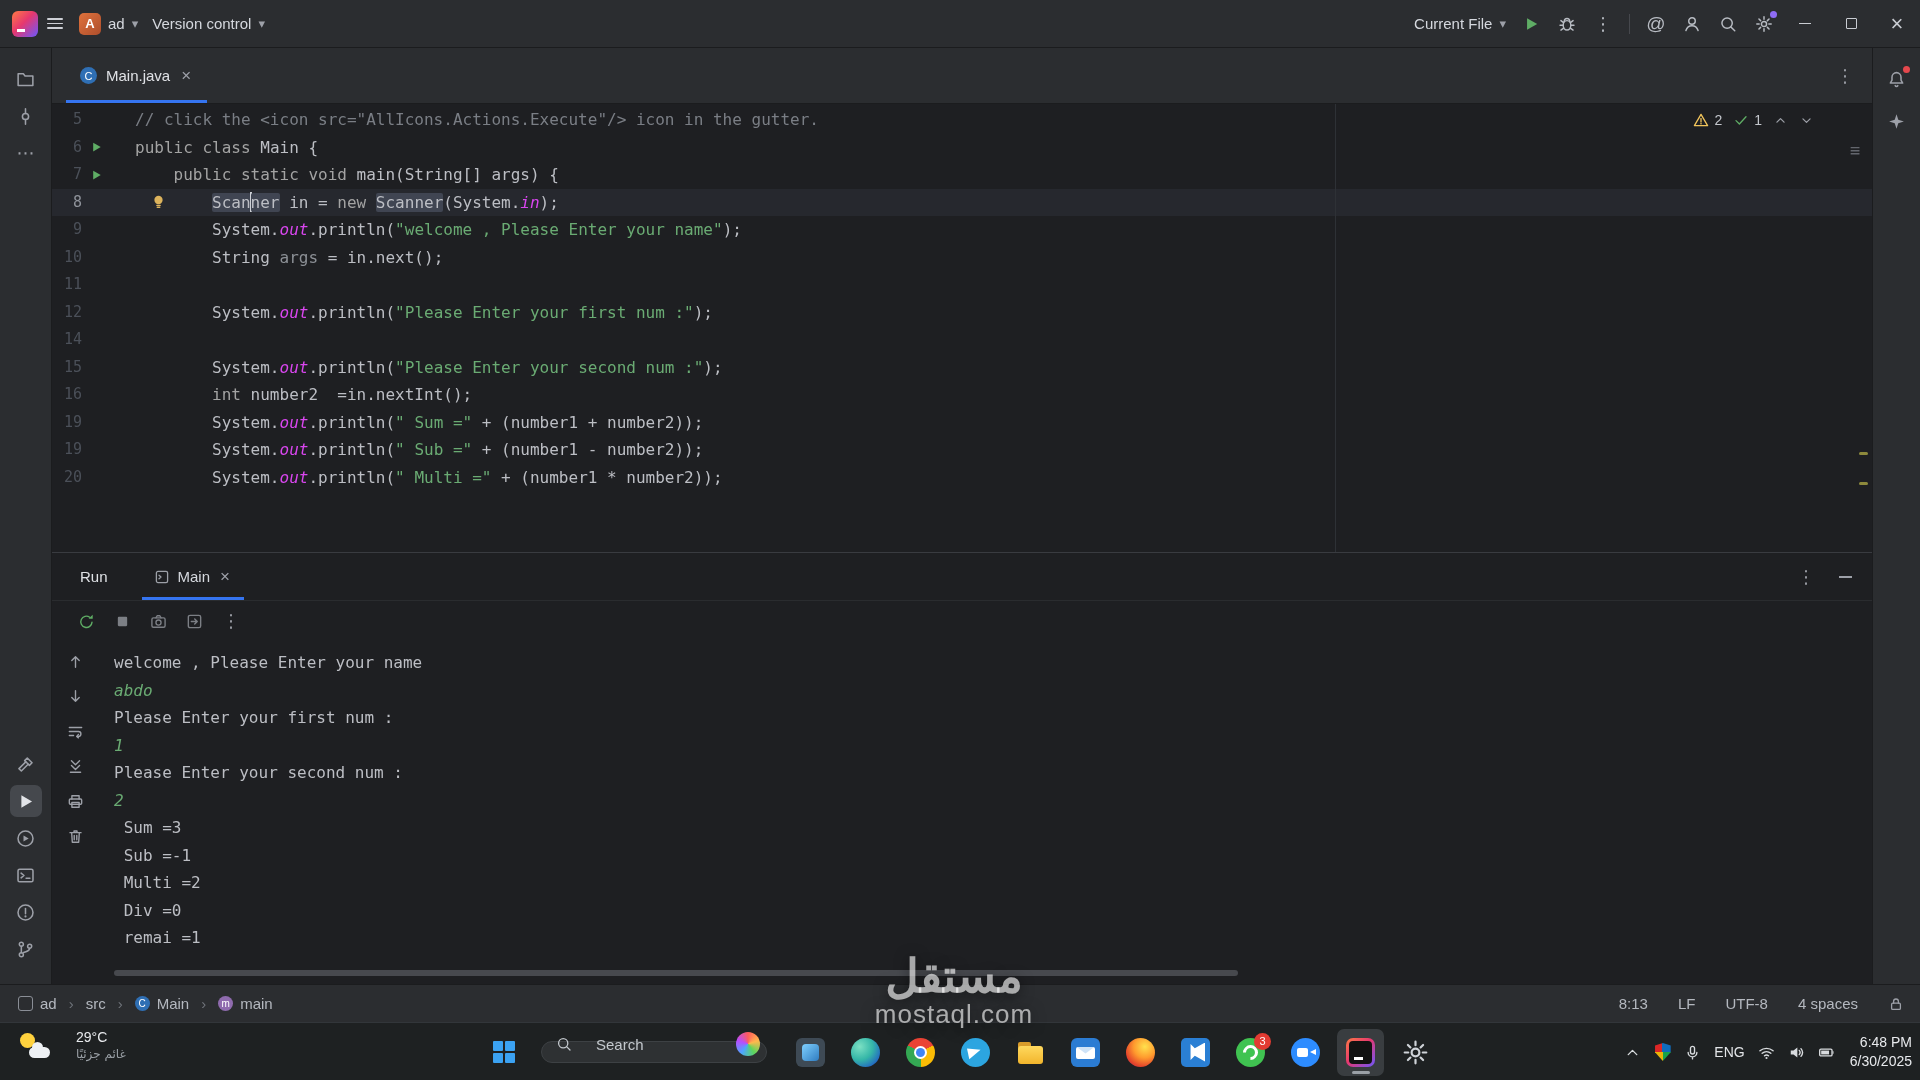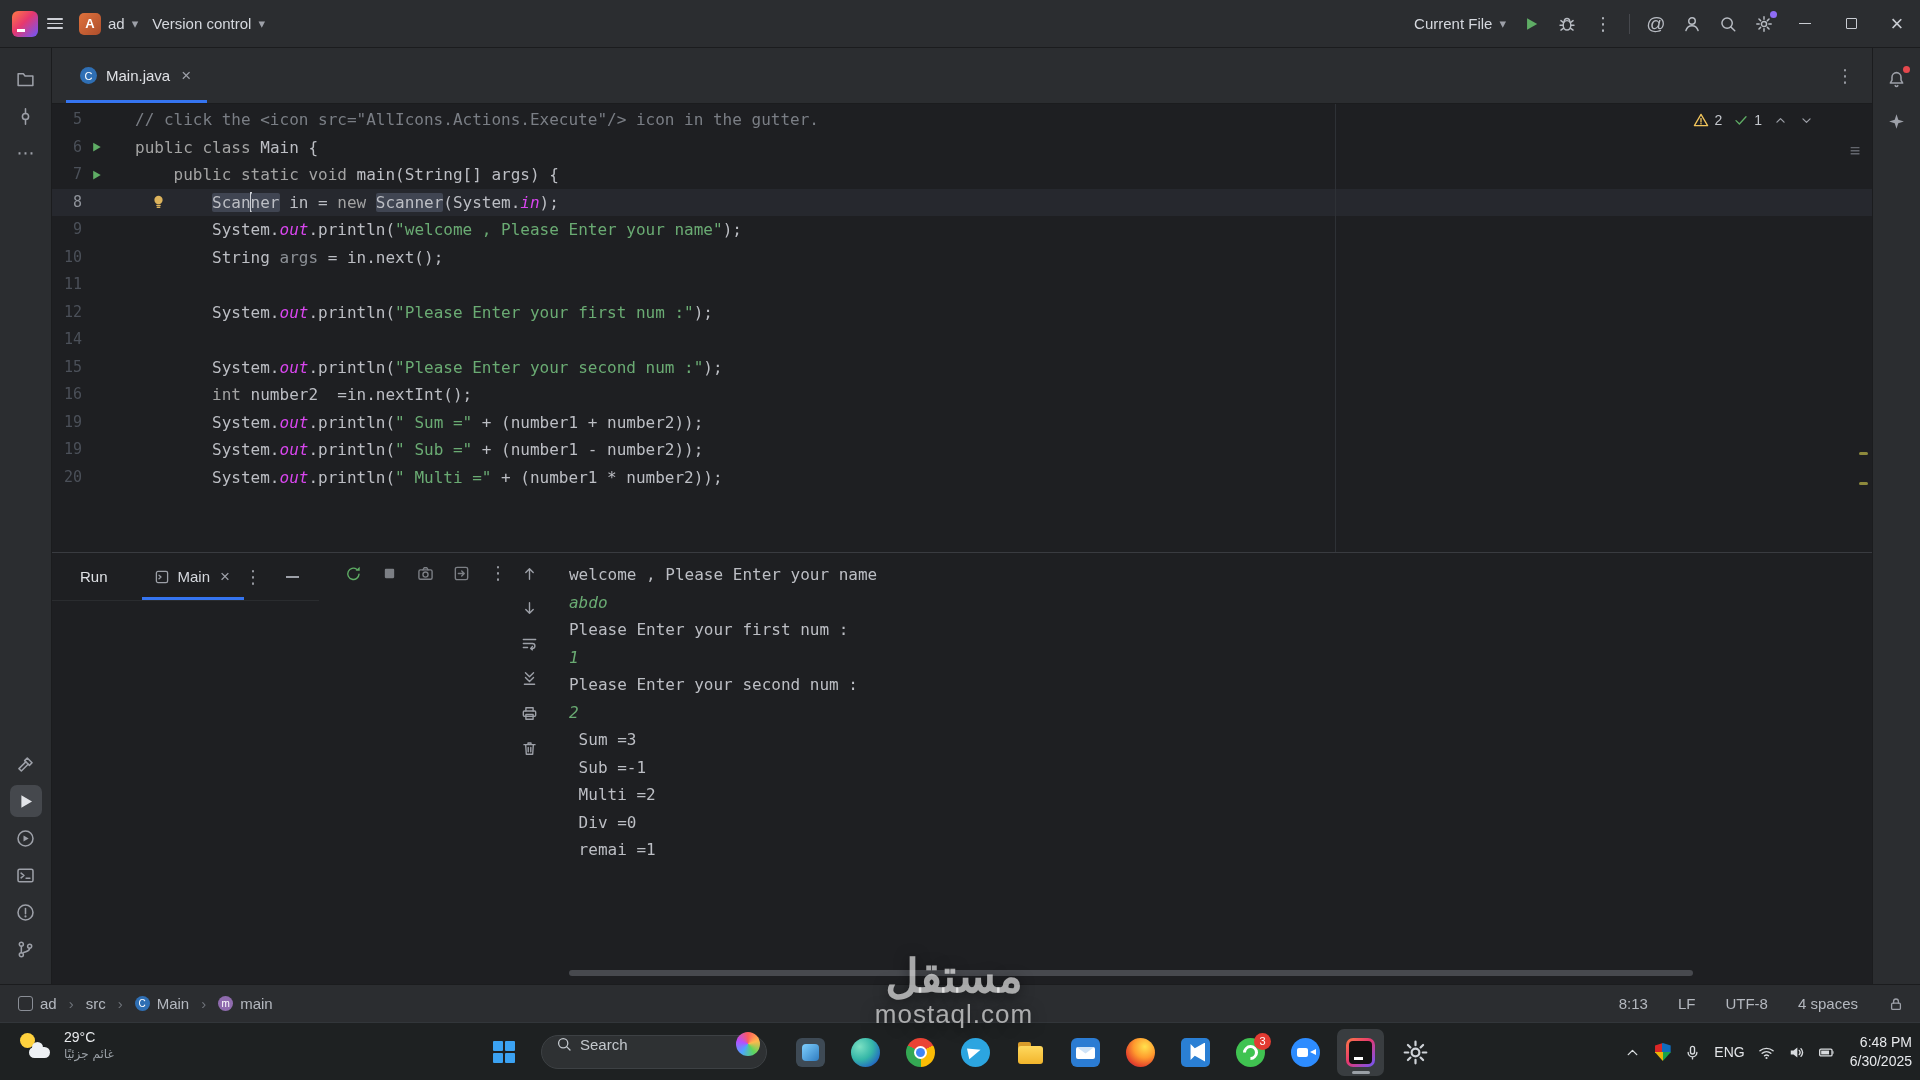--- a/index.html
+++ b/index.html
@@ -76,21 +76,21 @@
   .caret{display:inline-block;width:2px;height:20px;background:#cdd0d6;vertical-align:text-bottom;margin:0 -1px}
   .inspections{position:absolute;top:8px;right:58px;display:flex;align-items:center;gap:11px;
                font-family:"Liberation Sans",sans-serif;font-size:14px;color:#c3c6cc}
   .insp-item{display:flex;align-items:center;gap:5px}
   .warnic{color:#f2c55c;font-size:16px}.okic{color:#5fad65;font-size:16px}
   .insp-chev{color:#9da0a8;font-size:15px}
   .editor-menu{position:absolute;top:36px;right:12px;color:#63666d;font-size:17px;letter-spacing:0}
   .smark{position:absolute;right:4px;width:9px;height:3px;border-radius:2px;background:#b3ae45;opacity:.75}
 
   
-  .runpanel{flex:0 0 432px;background:#1e1f22;border-top:1px solid #393b40;display:flex;flex-direction:row}
+  .runpanel{flex:0 0 432px;background:#1e1f22;border-top:1px solid #393b40;display:flex;flex-direction:column}
   .run-header{height:48px;flex:0 0 48px;display:flex;align-items:stretch;padding:0 20px 0 28px;
               border-bottom:1px solid #2a2c2f}
   .run-title{align-self:center;color:#dfe1e5}
   .run-tab{display:flex;align-items:center;gap:8px;padding:0 12px;margin-left:34px;position:relative;color:#d5d8de}
   .run-tab.active::after{content:"";position:absolute;left:0;right:0;bottom:0;height:3px;background:#3574f0}
   .rtab-ic{font-size:16px;color:#9da0a8}
   .run-hdr-right{margin-left:auto;display:flex;align-items:center;gap:24px}
   .hidebar{width:13px;height:2px;background:#9da0a8;display:block}
   .run-toolbar{height:40px;flex:0 0 40px;display:flex;align-items:center;gap:19px;padding-left:26px}
   .rt-ic{font-size:17px;color:#9da0a8;display:grid;place-items:center}
@@ -111,35 +111,35 @@
   .crumb{display:flex;align-items:center;gap:7px;padding:2px 2px;border-radius:4px}
   .crumb-sep{color:#6f737a;margin:0 10px;font-size:15px}
   .bicon{width:15px;height:15px;border-radius:50%;display:grid;place-items:center;font-size:10px;color:#fff}
   .bicon-class{background:#2f6fb4}.bicon-method{background:#8f6bae}
   .bicon-module{background:transparent;border:1.4px solid #8a8e96;border-radius:3px}
   .status-right{margin-left:auto;display:flex;align-items:center;gap:30px}
   .lockic{font-size:16px;color:#9da0a8}
 
   
   .taskbar{flex:0 0 58px;background:#1e2122;border-top:1px solid #32363a;position:relative}
-  .tb-left{position:absolute;left:10px;top:0;height:45px;display:flex;align-items:center;gap:14px;padding:16px 8px;border-radius:6px}
+  .tb-left{position:absolute;left:10px;top:0;height:45px;display:flex;align-items:center;gap:26px;padding:16px 8px;border-radius:6px}
   .weather-ic{width:32px;height:30px;position:relative;display:block}
   .weather-ic .sun{position:absolute;left:2px;top:2px;width:15px;height:15px;border-radius:50%;background:#ffd23e}
   .weather-ic .cloud{position:absolute;right:0;bottom:3px;width:21px;height:11px;border-radius:7px;background:#eef1f4}
   .weather-ic .cloud::before{content:"";position:absolute;left:3px;top:-5px;width:11px;height:11px;border-radius:50%;background:#eef1f4}
   .weather-txt{display:flex;flex-direction:column;line-height:1.25}
   .wtemp{font-size:14px;color:#e8eaed}
   .wdesc{font-size:12px;color:#9aa0a6;font-family:"DejaVu Sans",sans-serif;direction:rtl}
   .tb-center{position:absolute;left:50%;top:0;height:58px;transform:translateX(-50%);
              display:flex;align-items:center;gap:8px}
   .startbtn{width:46px;height:46px;display:grid;place-items:center;border-radius:7px}
   .winlogo{display:grid;grid-template-columns:10px 10px;grid-template-rows:10px 10px;gap:2px}
   .winlogo span{background:#3ba2f2;border-radius:1px}
-  .searchpill{width:226px;height:34px;border-radius:19px;background:#2e3133;border:1px solid #3d4144;
-              display:flex;align-items:center;gap:8px;padding:0 6px 16px 14px;color:#c3c8cd;margin:0 6px}
+  .searchpill{width:226px;height:22px;border-radius:19px;background:#2e3133;border:1px solid #3d4144;
+              display:flex;align-items:center;gap:24px;padding:0 6px 16px 14px;color:#c3c8cd;margin:0 6px}
   .searchpill .sp-label{flex:1;font-size:15px}
   .sp-cam{width:24px;height:24px;border-radius:50%;
           background:conic-gradient(#ff5c5c,#ffb84d,#5cd65c,#4da6ff,#b84dff,#ff5c5c)}
   .apps{display:flex;align-items:center;gap:8px;margin-left:6px}
   .app{width:47px;height:47px;border-radius:7px;display:grid;place-items:center;position:relative}
   .app.active{background:#393d40}
   .app.active::after{content:"";position:absolute;bottom:2px;left:50%;transform:translateX(-50%);
                      width:18px;height:3px;border-radius:2px;background:#9aa0a6}
   .app-ic{width:29px;height:29px;position:relative;display:block}
   .app-badge{position:absolute;top:4px;right:3px;min-width:17px;height:17px;border-radius:9px;background:#e33b32;

